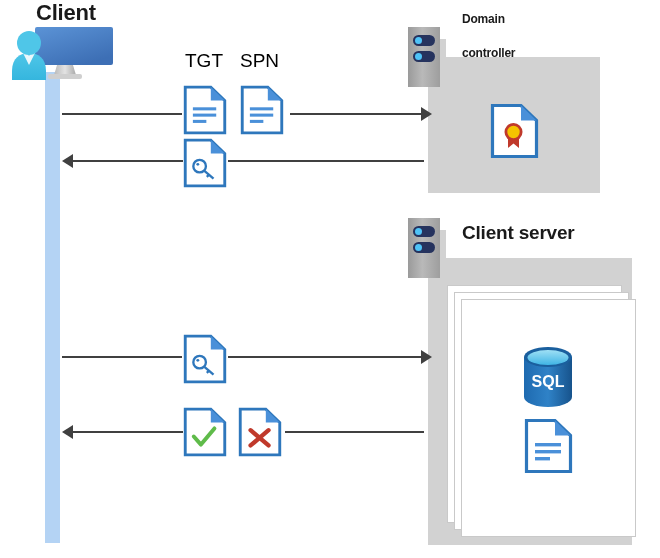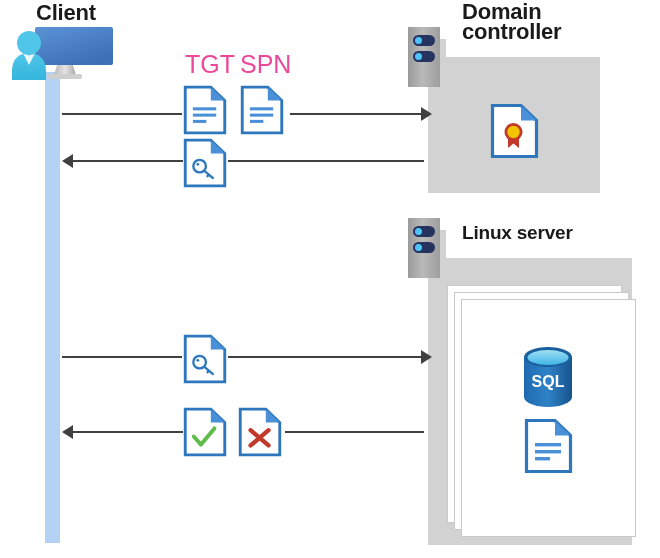--- a/index.html
+++ b/index.html
@@ -9,24 +9,24 @@
     position:relative;overflow:hidden;
   }
   .stage{position:absolute;left:0;top:0;width:660px;height:558px;}
   .abs{position:absolute;}
 
   
   .ttl-bold{
     font-weight:bold;color:#1a1a1a;letter-spacing:-0.2px;
   }
   #client-title{left:36px;top:0px;font-size:22px;}
-  #dc-title{left:462px;top:2px;font-size:22px;line-height:20px;width:160px;}
+  #dc-title{left:462px;top:2px;font-size:12px;line-height:34px;width:160px;}
   #linux-title{left:462px;top:222px;font-size:19px;}
 
-  .lbl{color:#ec4899;font-size:25px;}
+  .lbl{color:#000000;font-size:19px;}
   #tgt-label{left:185px;top:50px;}
   #spn-label{left:240px;top:50px;}
   #result-label{left:144px;top:467px;font-size:19px;color:#262626;}
 
   
   #client-lifeline{left:45px;top:72px;width:15px;height:471px;background:#b4d3f4;}
 
   
   .panel{background:#d2d2d2;}
   #dc-panel{left:428px;top:57px;width:172px;height:136px;}
@@ -130,21 +130,21 @@
   <div class="abs rack" id="linux-rack">
     <div class="shadow"></div>
     <div class="bar b1">
         <div class="dot"></div>
       </div>
     <div class="bar b2">
         <div class="dot"></div>
       </div>
   </div>
 
-  <div class="abs ttl-bold" id="linux-title">Linux server</div>
+  <div class="abs ttl-bold" id="linux-title">Client server</div>
 
   <div class="abs card" id="card-back"></div>
   <div class="abs card" id="card-mid"></div>
 
   <div class="abs card" id="card-front">
 
     <div class="abs" style="left:57px;top:46px;">
       <svg width="58" height="62" viewBox="0 0 58 62" xmlns="http://www.w3.org/2000/svg">
         <defs>
           <linearGradient id="cylBody" x1="0" y1="0" x2="1" y2="0">

